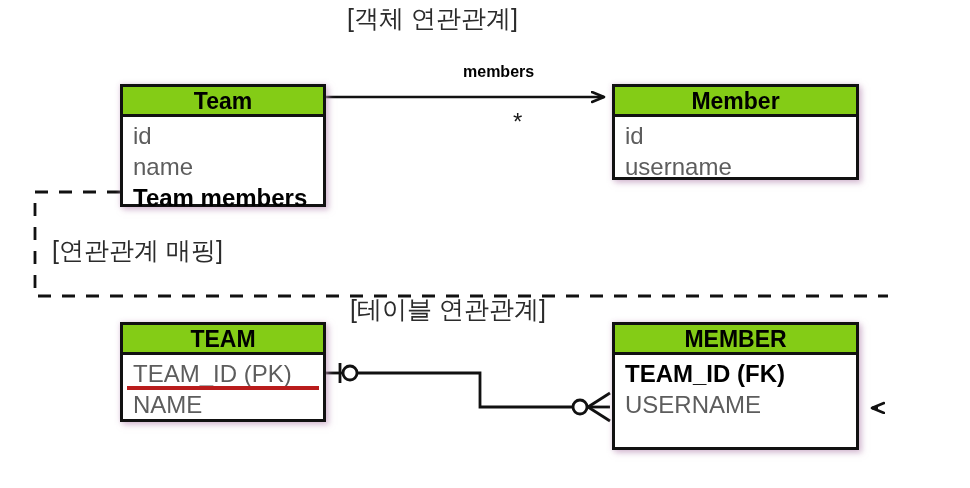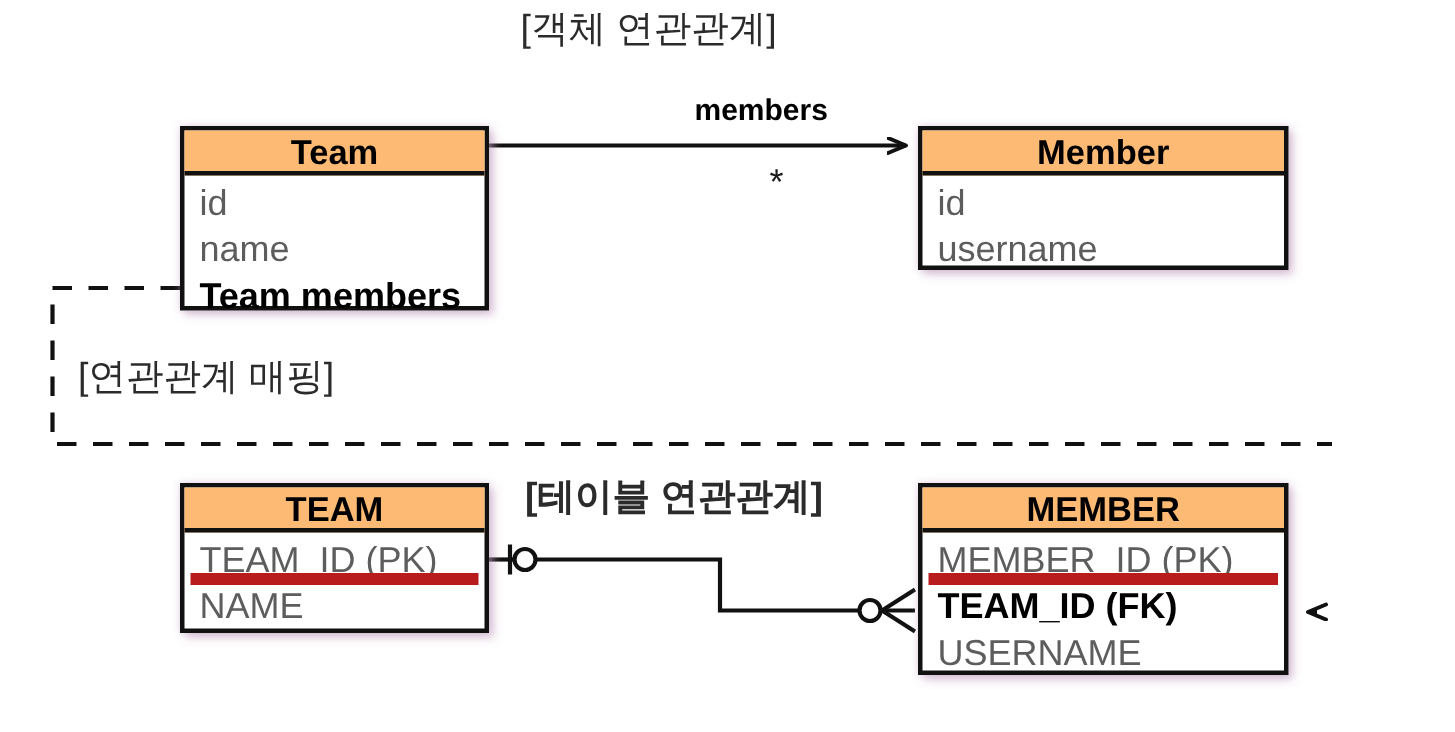--- a/index.html
+++ b/index.html
@@ -21,41 +21,41 @@
   
   .diagram-title {
     position: absolute;
     font-size: 25px;
     color: #2b2b2b;
     letter-spacing: 0px;
     white-space: nowrap;
   }
   #title-object  { left: 347px; top: 2px; }
   #title-mapping { left: 52px;  top: 234px; }
-  #title-table   { left: 350px; top: 314px; font-weight: bold; }
+  #title-table   { left: 350px; top: 293px; }
 
   
   .uml-box {
     position: absolute;
     box-sizing: border-box;
     background: #ffffff;
     border: 3px solid #111111;
     box-shadow: 3px 3px 6px rgba(190,150,185,0.55),
                 0 0 5px rgba(200,165,200,0.45);
   }
   .uml-header {
     box-sizing: border-box;
     height: 30px;
     line-height: 28px;
     text-align: center;
     font-weight: bold;
     font-size: 23px;
     color: #000000;
     border-bottom: 3px solid #111111;
-    background: #fdba74;
+    background: #84cc16;
     white-space: nowrap;
     overflow: hidden;
   }
   .uml-attrs {
     padding: 4px;
   }
   .attr {
     box-sizing: border-box;
     height: 31px;
     line-height: 29px;
@@ -63,21 +63,21 @@
     font-size: 24px;
     color: #5d5d5d;
     white-space: nowrap;
     overflow: hidden;
   }
   .attr.bold {
     font-weight: bold;
     color: #000000;
   }
   .attr.ruled {
-    border-bottom: 8px solid #b91c1c;
+    border-bottom: 4px solid #b91c1c;
   }
   .attr.ruled:last-child {
     border-bottom: none;
   }
 
   
   #box-team      { left: 120px; top: 84px;  width: 206px; height: 123px; }
   #box-member    { left: 612px; top: 84px;  width: 247px; height: 96px;  }
   
   #box-team-tbl  { left: 120px; top: 322px; width: 206px; height: 100px; }
@@ -89,21 +89,21 @@
     left: 0;
     top: 0;
     width: 970px;
     height: 488px;
     pointer-events: none;
   }
 
   
   .assoc-label {
     position: absolute;
-    font-size: 20px;
+    font-size: 16px;
     font-weight: bold;
     color: #000000;
     white-space: nowrap;
   }
   #label-members { left: 463px; top: 63px; }
   .multiplicity {
     position: absolute;
     font-size: 24px;
     color: #1a1a1a;
     white-space: nowrap;
@@ -179,19 +179,18 @@
     <div class="uml-header">TEAM</div>
     <div class="uml-attrs">
       <div class="attr ruled">TEAM_ID (PK)</div>
       <div class="attr ruled">NAME</div>
     </div>
   </div>
 
   <div class="uml-box" id="box-member-tbl">
     <div class="uml-header">MEMBER</div>
     <div class="uml-attrs">
-      <div class="attr ruled">MEMBER_ID (PK)</div>
       <div class="attr bold">TEAM_ID (FK)</div>
       <div class="attr">USERNAME</div>
     </div>
   </div>
 
 </div>
 
 </body></html>

